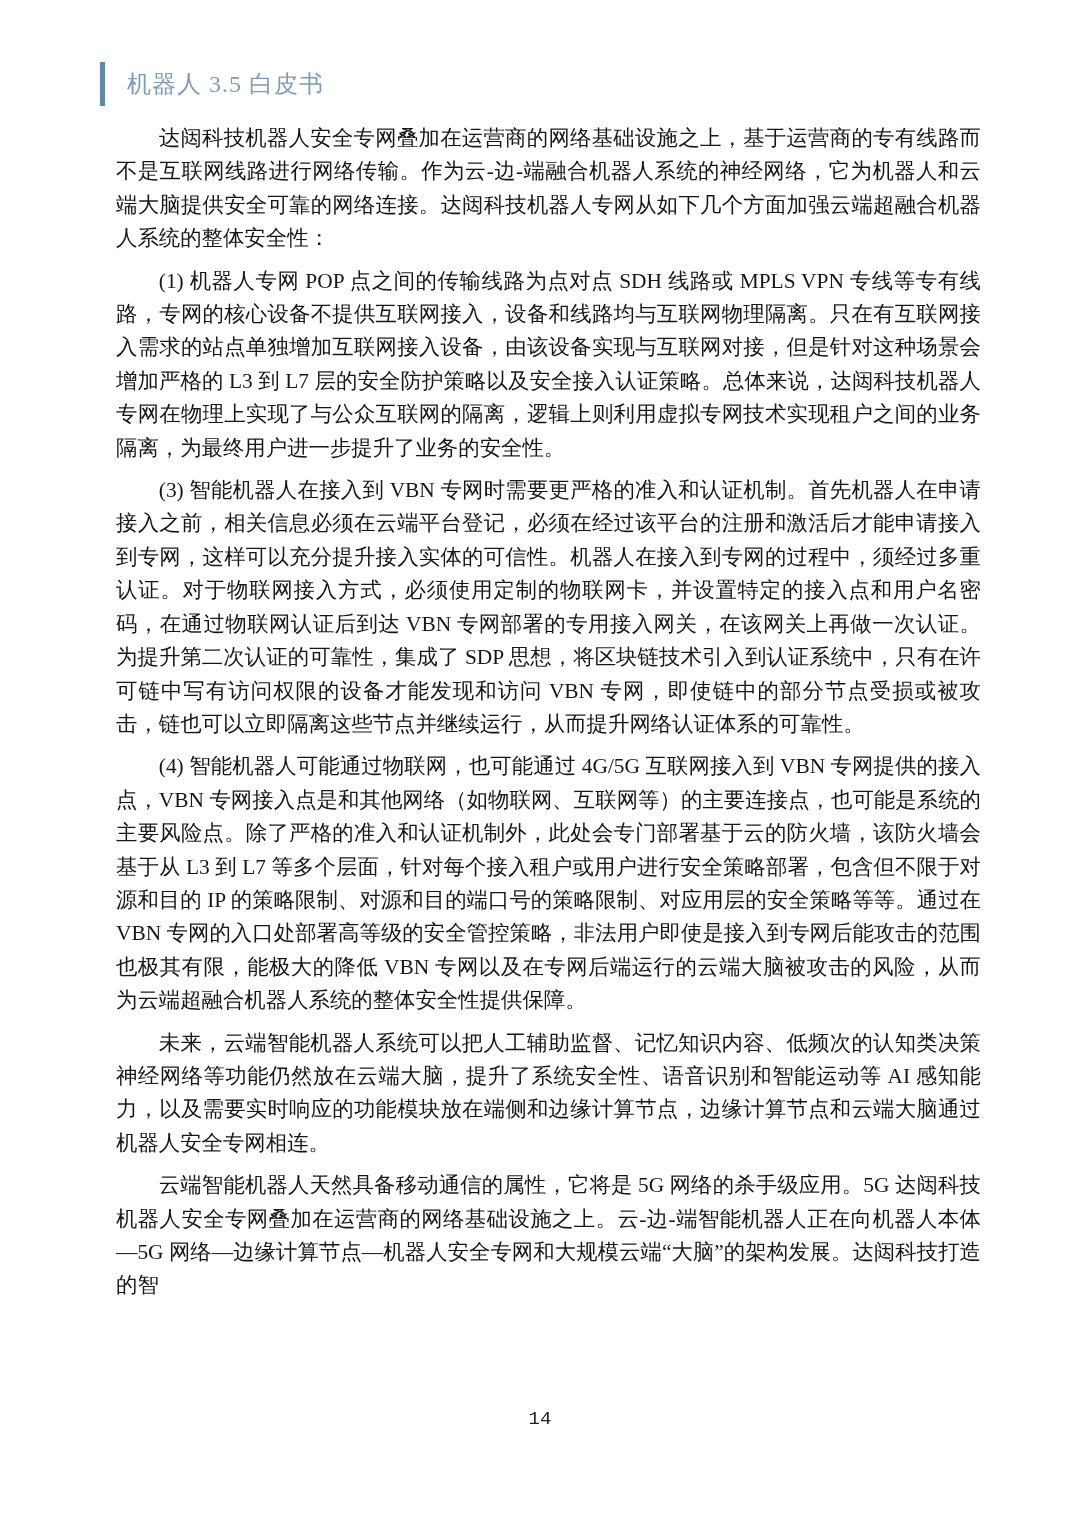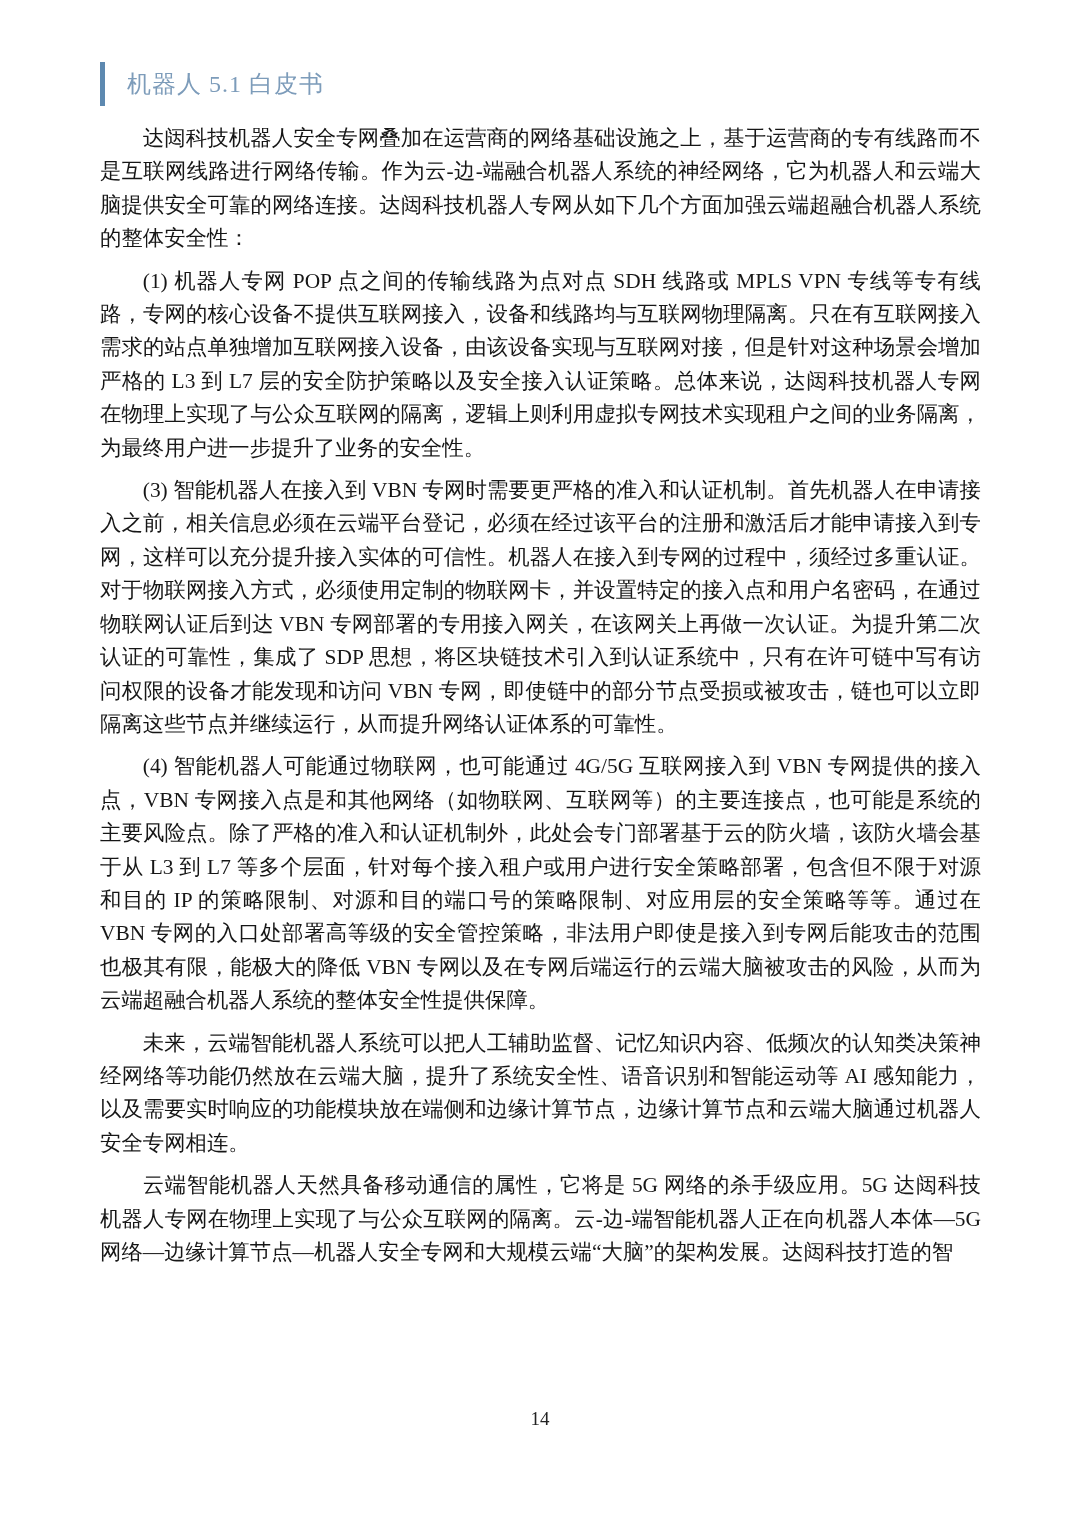--- a/index.html
+++ b/index.html
@@ -36,59 +36,59 @@
     font-family: "Liberation Serif", "DejaVu Serif", serif;
   }
   
   #content {
     position: absolute;
     left: 100px;
     top: 122px;
     width: 881px;
   }
   #content p {
-    margin: 0 0 9px 0;
+    margin: 0 0 9px 16px;
     font-size: 21.4px;
     line-height: 33.4px;
     color: var(--body-text, #161616);
     text-align: justify;
     text-justify: inter-ideograph;
     text-indent: 2em;
     word-break: break-word;
   }
   
   #footer {
     position: absolute;
     left: 0;
     top: 1408px;
     width: 1080px;
     text-align: center;
   }
   #footer .page-number {
     font-size: 19px;
     color: #222222;
-    font-family: Liberation Serif, serif;
+    font-family: Liberation Mono, monospace;
   }
 </style>
 </head>
 <body>
 
 <div id="page">
 
   <div id="header">
     <div class="accent-bar"></div>
-    <div class="title">机器人 5.1 白皮书</div>
+    <div class="title">机器人 3.5 白皮书</div>
   </div>
 
   <div id="content">
     <p>达闼科技机器人安全专网叠加在运营商的网络基础设施之上，基于运营商的专有线路而不是互联网线路进行网络传输。作为云-边-端融合机器人系统的神经网络，它为机器人和云端大脑提供安全可靠的网络连接。达闼科技机器人专网从如下几个方面加强云端超融合机器人系统的整体安全性：</p>
     <p>(1) 机器人专网 POP 点之间的传输线路为点对点 SDH 线路或 MPLS VPN 专线等专有线路，专网的核心设备不提供互联网接入，设备和线路均与互联网物理隔离。只在有互联网接入需求的站点单独增加互联网接入设备，由该设备实现与互联网对接，但是针对这种场景会增加严格的 L3 到 L7 层的安全防护策略以及安全接入认证策略。总体来说，达闼科技机器人专网在物理上实现了与公众互联网的隔离，逻辑上则利用虚拟专网技术实现租户之间的业务隔离，为最终用户进一步提升了业务的安全性。</p>
     <p>(3) 智能机器人在接入到 VBN 专网时需要更严格的准入和认证机制。首先机器人在申请接入之前，相关信息必须在云端平台登记，必须在经过该平台的注册和激活后才能申请接入到专网，这样可以充分提升接入实体的可信性。机器人在接入到专网的过程中，须经过多重认证。对于物联网接入方式，必须使用定制的物联网卡，并设置特定的接入点和用户名密码，在通过物联网认证后到达 VBN 专网部署的专用接入网关，在该网关上再做一次认证。为提升第二次认证的可靠性，集成了 SDP 思想，将区块链技术引入到认证系统中，只有在许可链中写有访问权限的设备才能发现和访问 VBN 专网，即使链中的部分节点受损或被攻击，链也可以立即隔离这些节点并继续运行，从而提升网络认证体系的可靠性。</p>
     <p>(4) 智能机器人可能通过物联网，也可能通过 4G/5G 互联网接入到 VBN 专网提供的接入点，VBN 专网接入点是和其他网络（如物联网、互联网等）的主要连接点，也可能是系统的主要风险点。除了严格的准入和认证机制外，此处会专门部署基于云的防火墙，该防火墙会基于从 L3 到 L7 等多个层面，针对每个接入租户或用户进行安全策略部署，包含但不限于对源和目的 IP 的策略限制、对源和目的端口号的策略限制、对应用层的安全策略等等。通过在 VBN 专网的入口处部署高等级的安全管控策略，非法用户即使是接入到专网后能攻击的范围也极其有限，能极大的降低 VBN 专网以及在专网后端运行的云端大脑被攻击的风险，从而为云端超融合机器人系统的整体安全性提供保障。</p>
     <p>未来，云端智能机器人系统可以把人工辅助监督、记忆知识内容、低频次的认知类决策神经网络等功能仍然放在云端大脑，提升了系统安全性、语音识别和智能运动等 AI 感知能力，以及需要实时响应的功能模块放在端侧和边缘计算节点，边缘计算节点和云端大脑通过机器人安全专网相连。</p>
-    <p>云端智能机器人天然具备移动通信的属性，它将是 5G 网络的杀手级应用。5G 达闼科技机器人专网在物理上实现了与公众互联网的隔离。云-边-端智能机器人正在向机器人本体—5G 网络—边缘计算节点—机器人安全专网和大规模云端“大脑”的架构发展。达闼科技打造的智</p>
+    <p>云端智能机器人天然具备移动通信的属性，它将是 5G 网络的杀手级应用。5G 达闼科技机器人安全专网叠加在运营商的网络基础设施之上。云-边-端智能机器人正在向机器人本体—5G 网络—边缘计算节点—机器人安全专网和大规模云端“大脑”的架构发展。达闼科技打造的智</p>
   </div>
 
   <div id="footer">
     <span class="page-number">14</span>
   </div>
 
 </div>
 
 </body></html>

